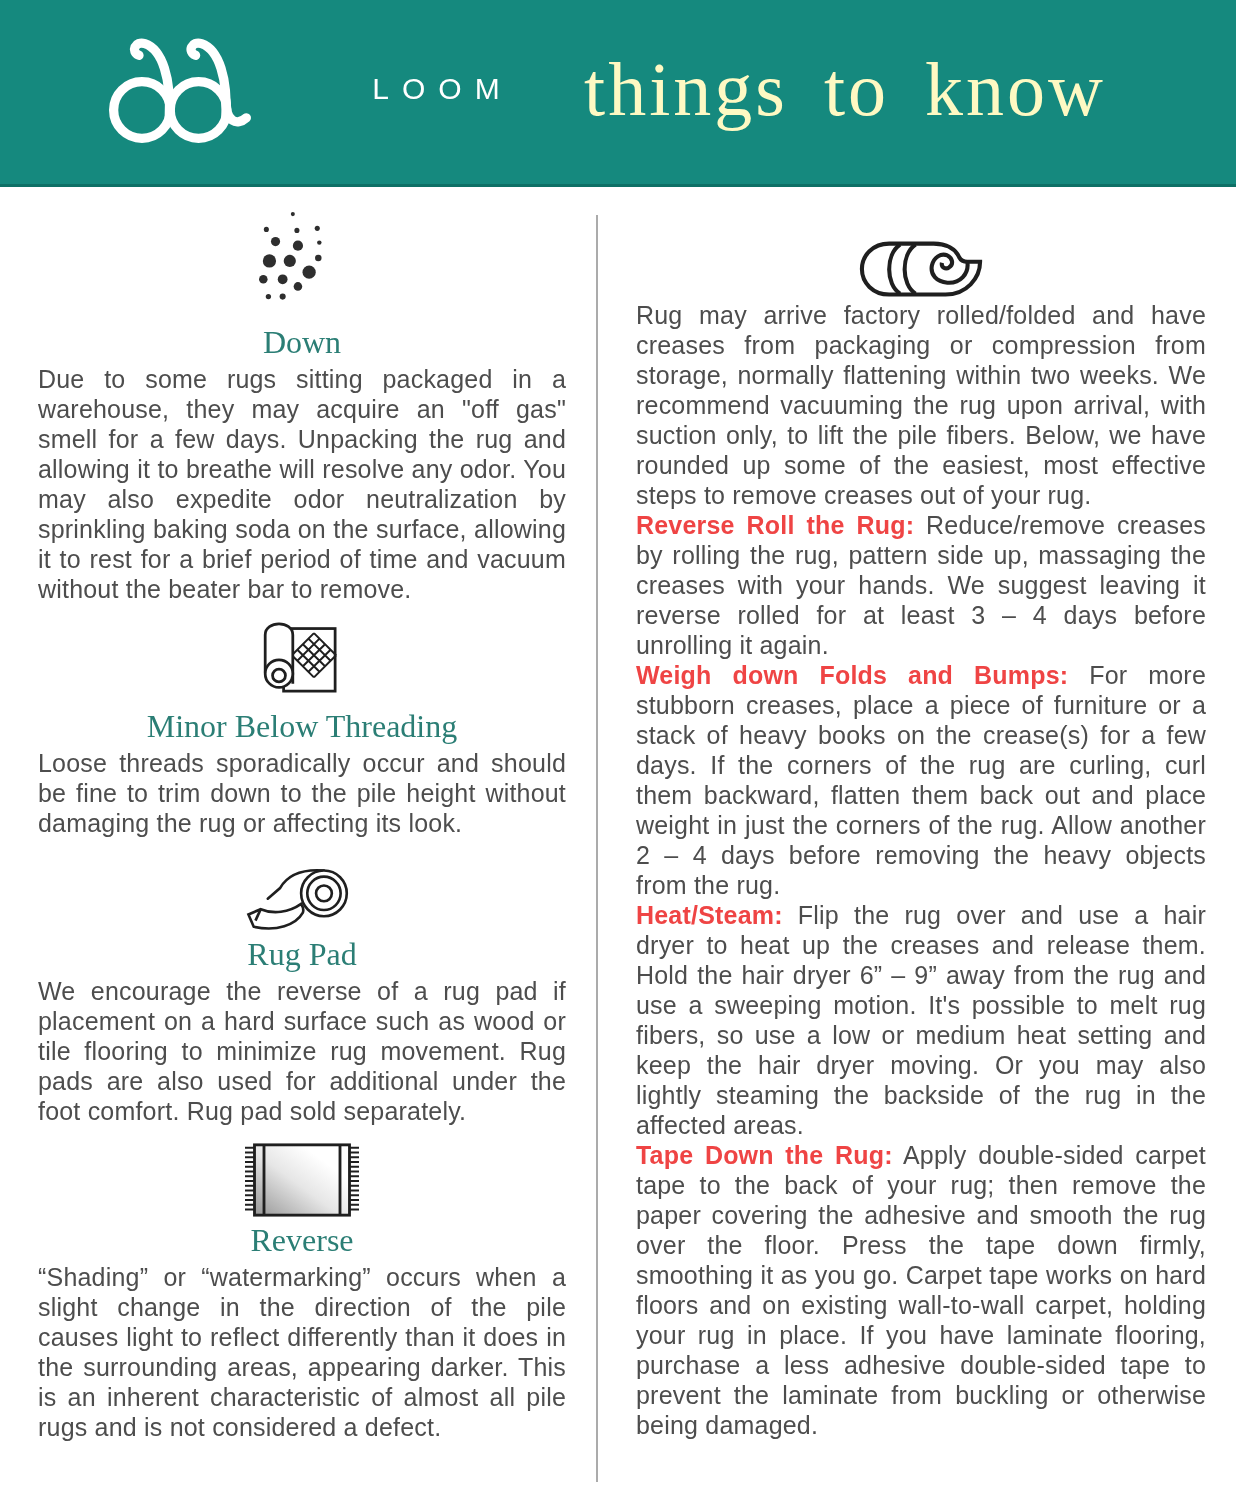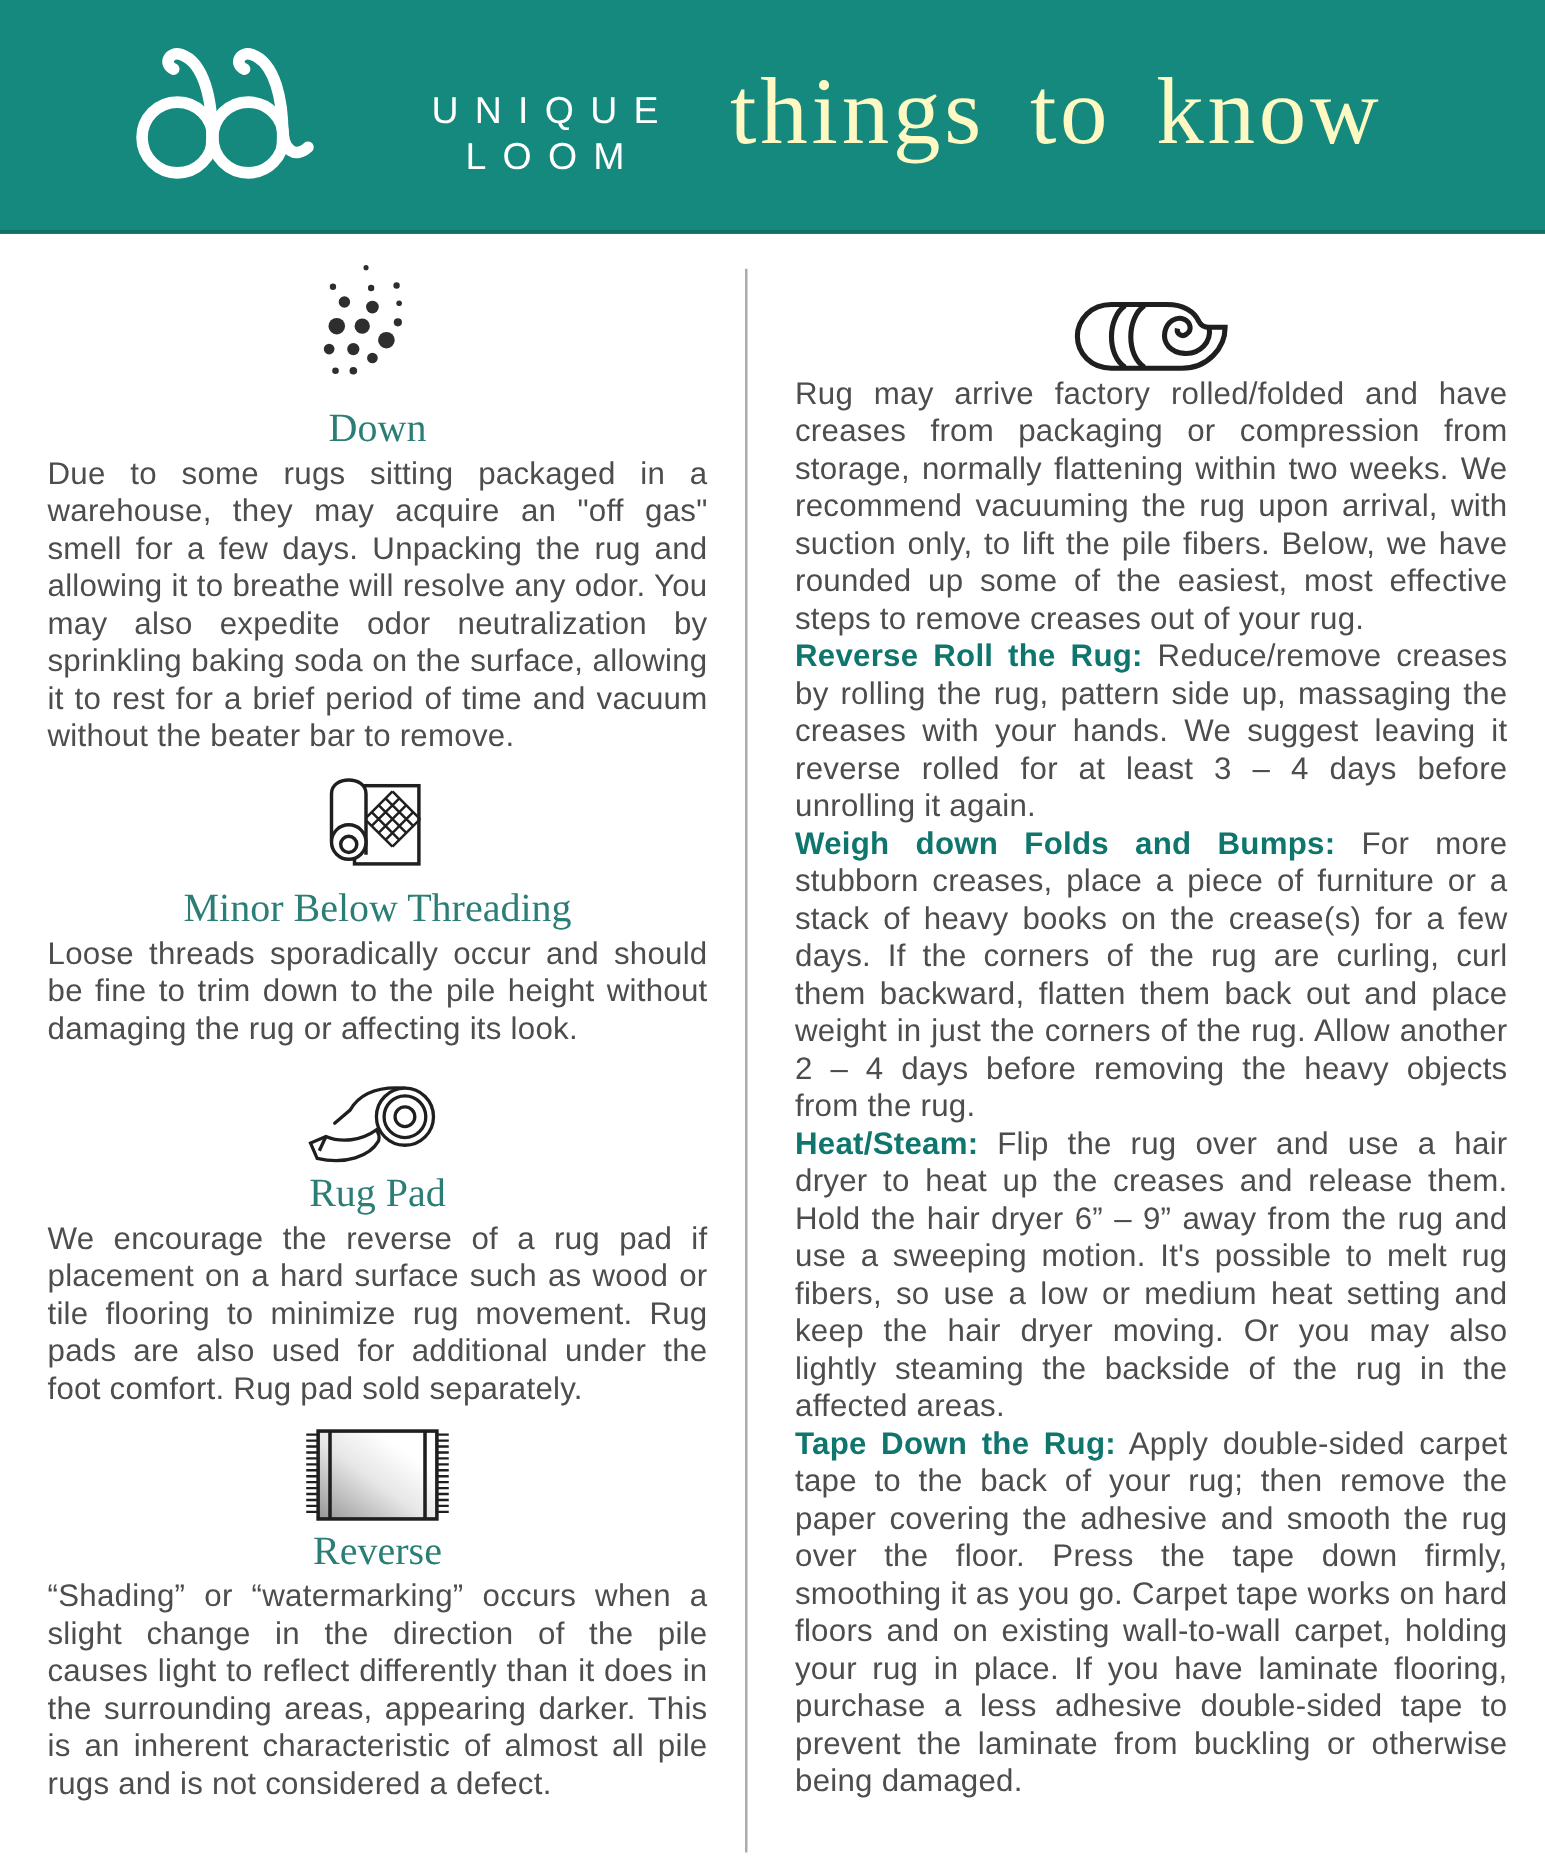--- a/index.html
+++ b/index.html
@@ -42,21 +42,21 @@
   .col-left{left:38px;width:528px;}
   .col-right{left:636px;width:570px;}
   .col p{
     margin:0;width:100%;text-align:justify;color:var(--body-text);
     font-size:25px;line-height:30px;letter-spacing:0.2px;
   }
   .col h2{
     margin:0;font-family:"Liberation Serif",serif;font-weight:normal;
     color:var(--heading-teal);font-size:32px;line-height:44px;text-align:center;
   }
-  .tip strong{color:#0f766e;}
+  .tip strong{color:#ef4444;}
   .icon-wrap{display:flex;justify-content:center;}
   
   .ic-odor{margin-top:21px;}
   .p-odor{margin-top:2px;}
   .ic-thread{margin-top:8px;}
   .p-thread{margin-top:6px;}
   .ic-pad{margin-top:22px;}
   .h-pad{margin-top:16px;}
   .p-pad{margin-top:4px;}
   .ic-shade{margin-top:16px;}
@@ -78,21 +78,20 @@
 
   <header class="band">
     <svg class="logo-svg" width="205" height="122" viewBox="0 0 210 125" fill="none" stroke="#FFFFFF" stroke-width="9.5" stroke-linecap="round">
       <circle cx="45" cy="84" r="29"></circle>
       <path d="M73,92 C75,52 66,22 48,16 C38,13 33,24 42,28"></path>
       <circle cx="103" cy="84" r="29"></circle>
       <path d="M131,92 C133,52 124,22 106,16 C96,13 91,24 100,28"></path>
       <path d="M131,74 C131,96 142,101 152,92"></path>
     </svg>
     <div class="brand">
-      <div>UNIQUE</div>
       <div>LOOM</div>
     </div>
     <h1 class="page-title">things to know</h1>
   </header>
 
   <main class="content">
     <div class="divider"></div>
 
     <section class="col col-left">
 

